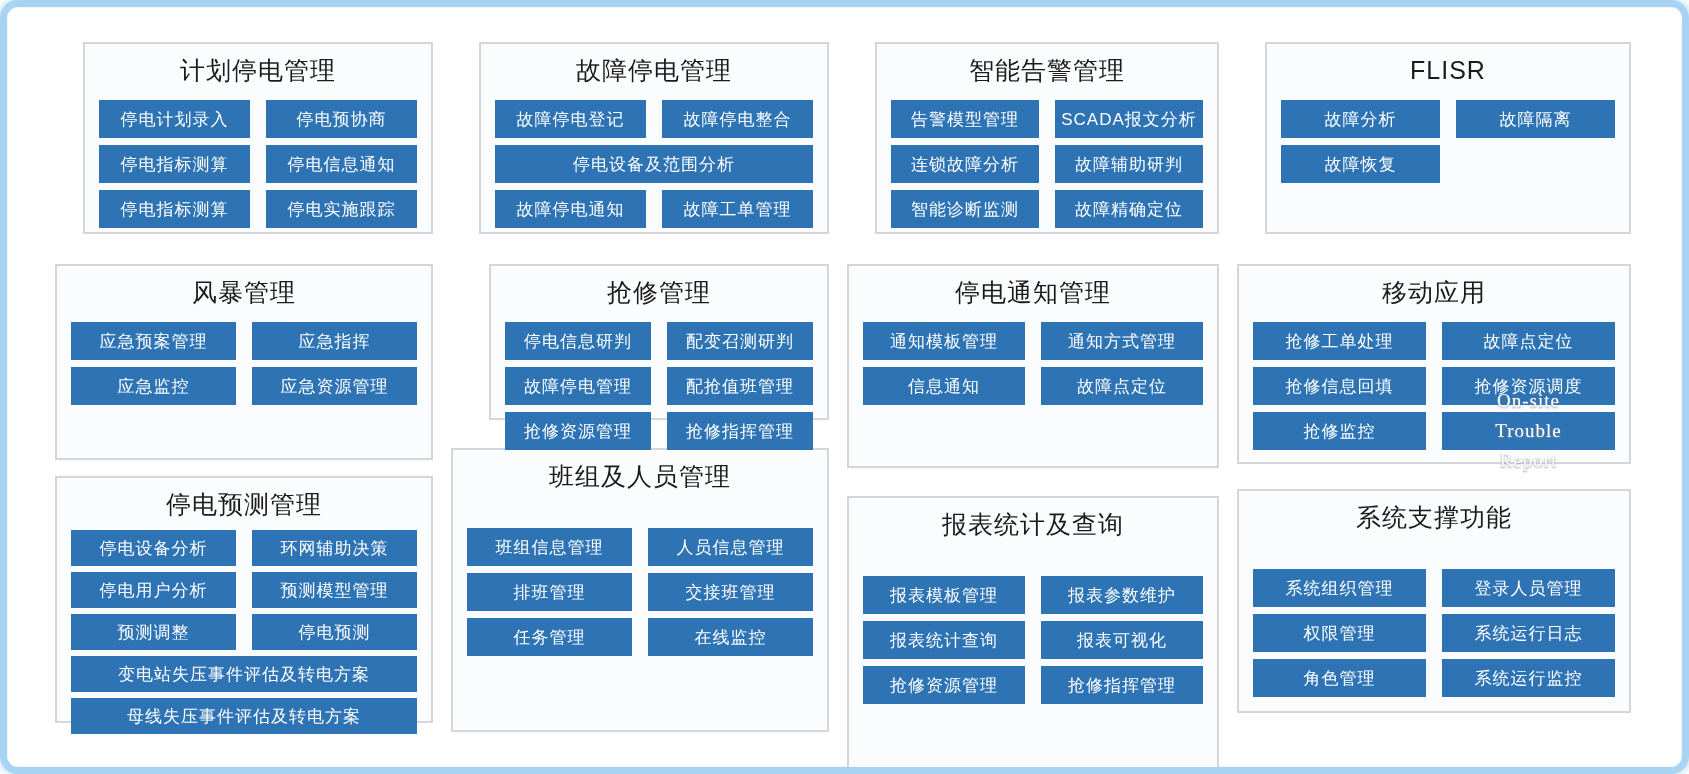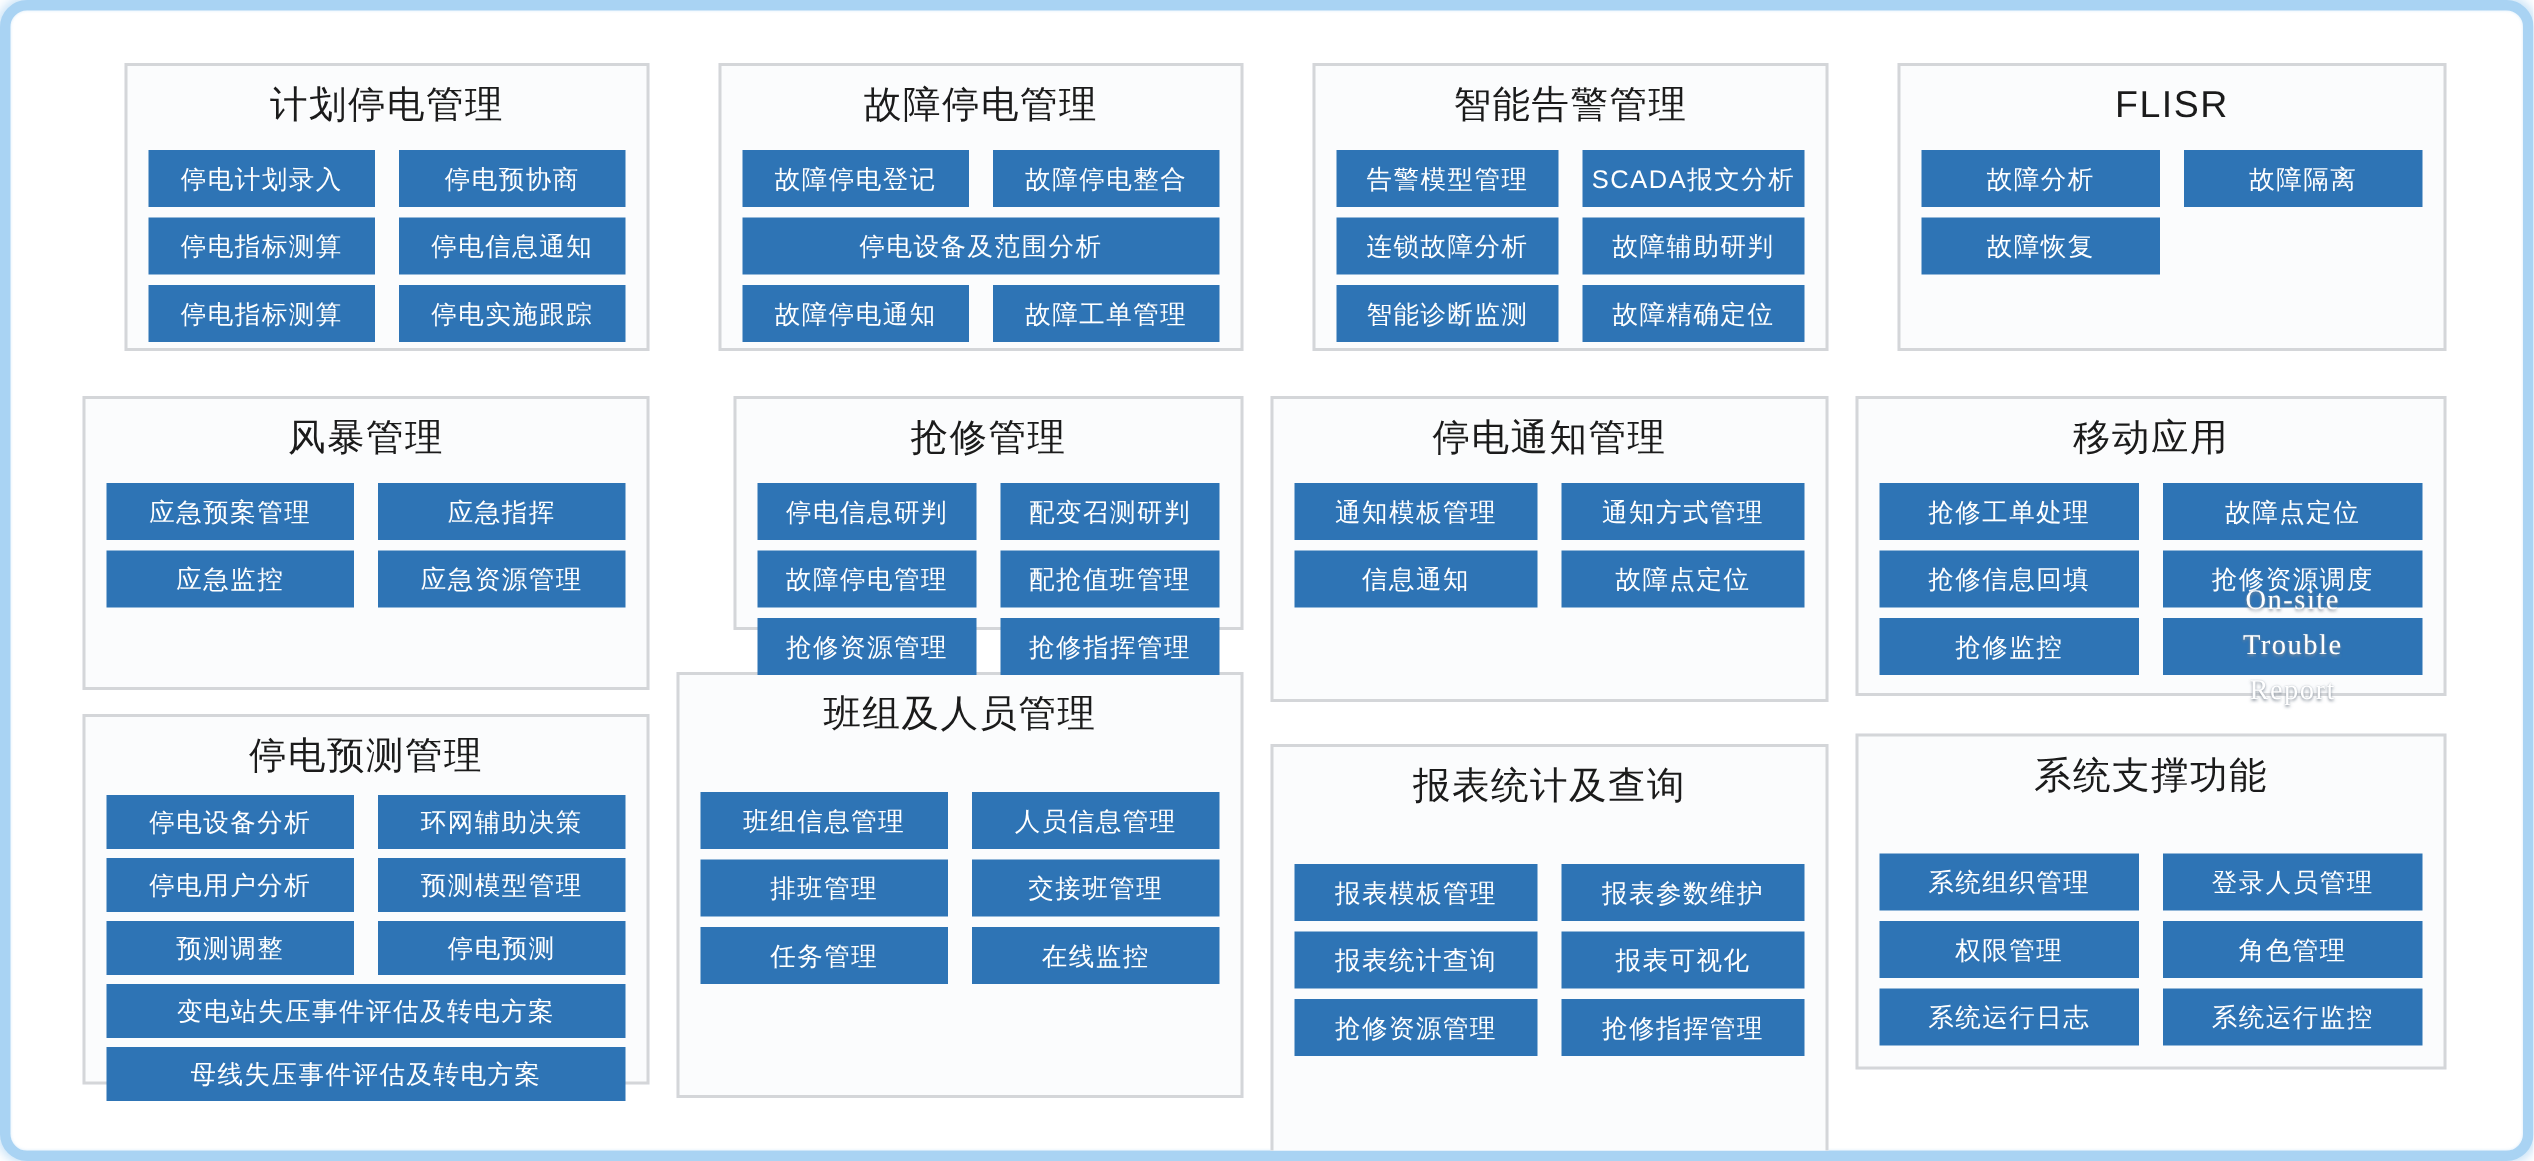--- a/index.html
+++ b/index.html
@@ -336,24 +336,24 @@
             <div class="btn">
     <span class="btn-label">系统组织管理</span>
   </div>
             <div class="btn">
     <span class="btn-label">登录人员管理</span>
   </div>
             <div class="btn">
     <span class="btn-label">权限管理</span>
   </div>
             <div class="btn">
+    <span class="btn-label">系统运行日志</span>
+  </div>
+            <div class="btn">
     <span class="btn-label">角色管理</span>
-  </div>
-            <div class="btn">
-    <span class="btn-label">系统运行日志</span>
   </div>
             <div class="btn">
     <span class="btn-label">系统运行监控</span>
   </div>
           </div>
   </div>
       </div>
     </div>
 </div>
 

